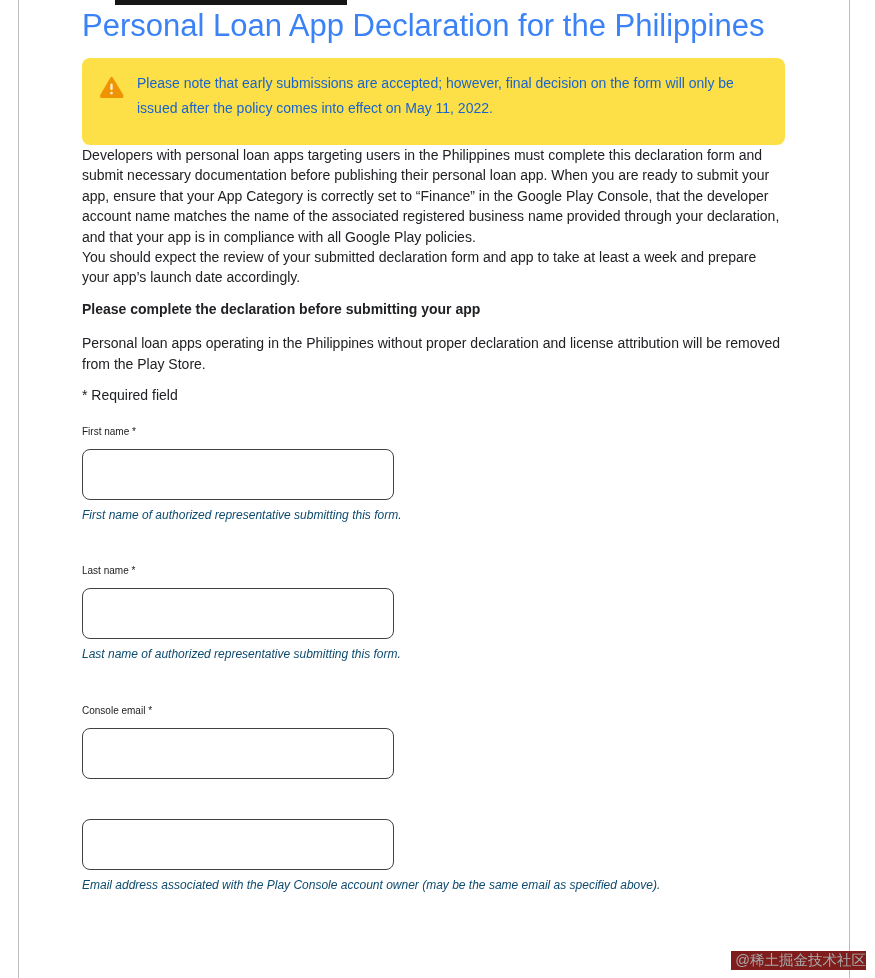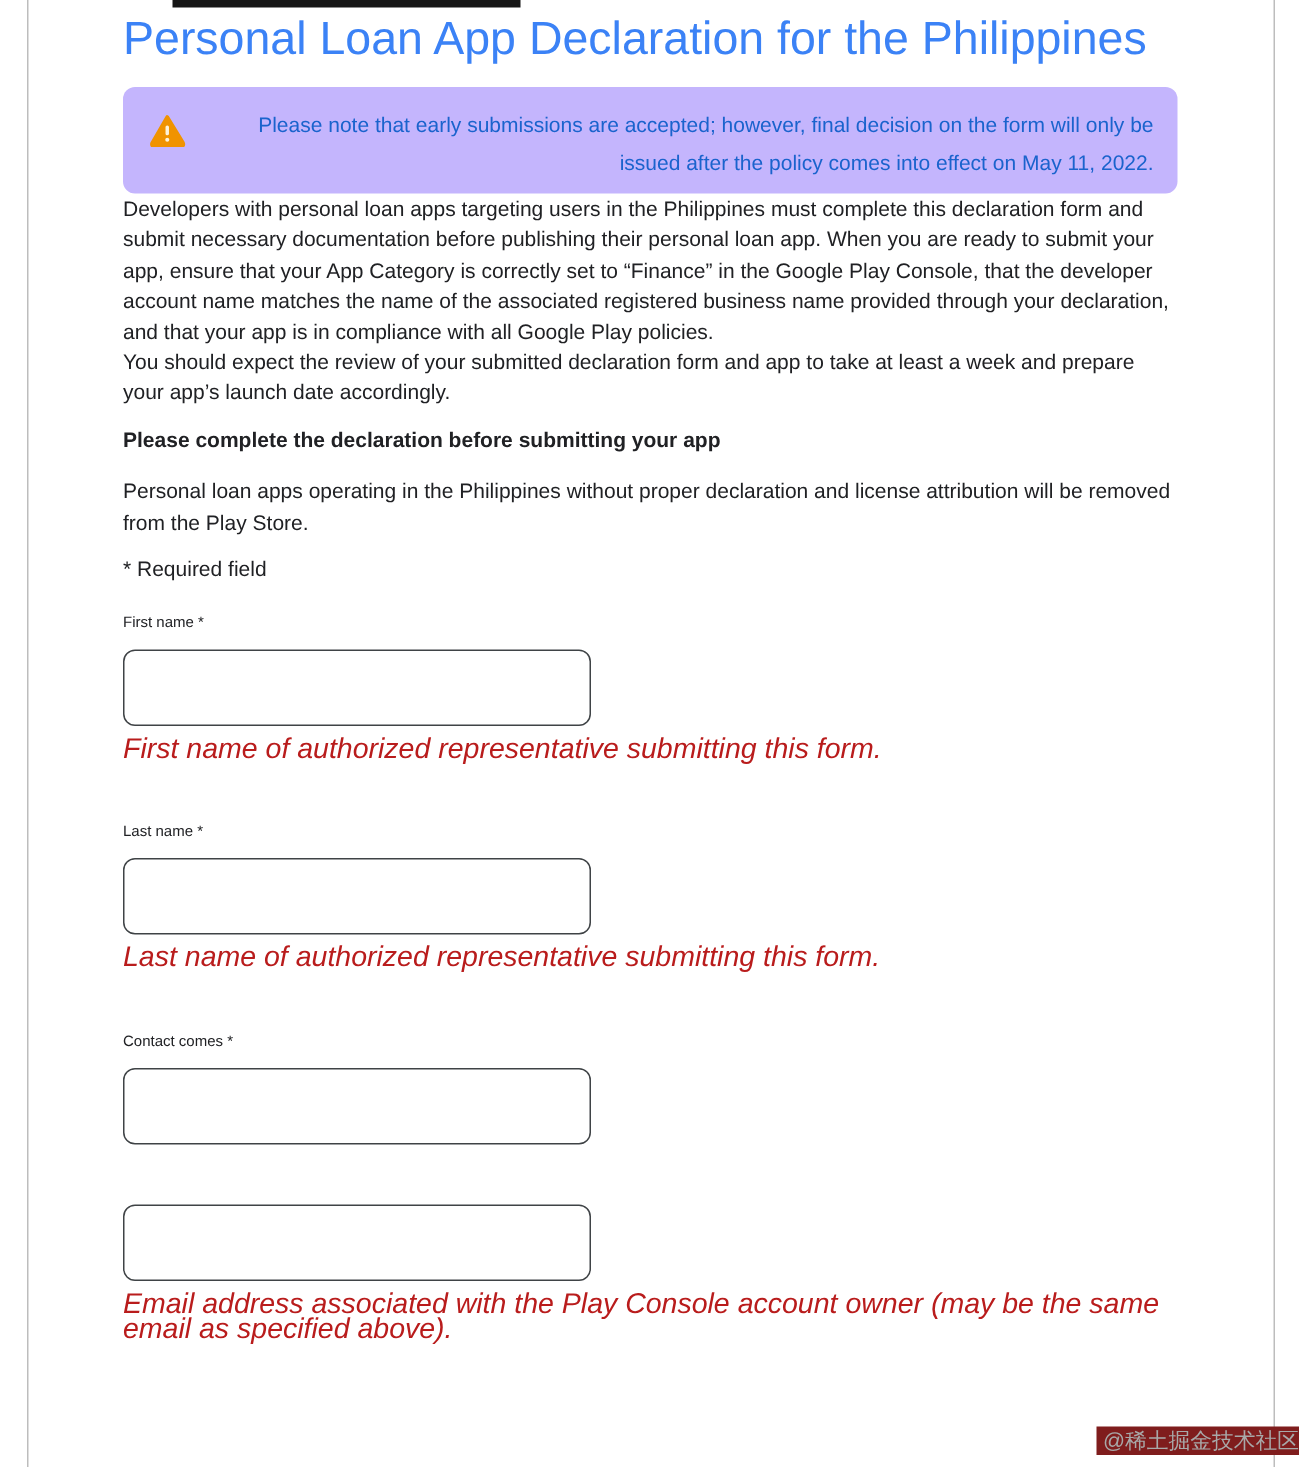--- a/index.html
+++ b/index.html
@@ -20,27 +20,26 @@
   .content { position: absolute; left: 82px; top: 6px; width: 703px; }
 
   h1.page-title {
     margin: 0; font-weight: 400;
     font-size: 31px; line-height: 39px;
     color: #3b82f6; letter-spacing: 0;
   }
 
   .banner {
     margin-top: 13px;
-    background: #c4b5fd;
+    background: #fde047;
     border-radius: 8px;
     display: flex;
     align-items: flex-start;
-    padding: 8px 16px 8px 17px;
+    padding: 8px 16px 24px 17px;
     min-height: 66px;
-    text-align: right;
   }
   .banner .icon-wrap { flex: 0 0 auto; margin-top: 10px; margin-right: 13px; }
   .banner-text {
     font-size: 14px; line-height: 25px;
     color: #1a63cd;
     margin-top: 5px;
   }
 
   p.body-text { margin: 0; font-size: 14px; line-height: 20.4px; color: #202124; }
   .p1 { margin-top: 18px; }
@@ -58,22 +57,22 @@
     border-radius: 8px;
     background: #ffffff;
     font-family: "Liberation Sans", sans-serif;
     font-size: 14px;
     padding: 0 12px;
     outline: none;
   }
   .field .helper {
     margin-top: 7px;
     font-style: italic;
-    font-size: 19px; line-height: 17px;
-    color: #b91c1c;
+    font-size: 12px; line-height: 17px;
+    color: #0c4a6e;
   }
   .f1 { margin-top: 19px; }
   .f2 { margin-top: 38px; }
   .f3 { margin-top: 39px; }
   .f4 { margin-top: 40px; }
 
   .watermark {
     position: absolute;
     right: 9px; bottom: 8px;
     font-size: 14.5px;
@@ -120,21 +119,21 @@
     <div class="helper">First name of authorized representative submitting this form.</div>
   </div>
 
   <div class="field f2">
     <label class="field-label">Last name *</label>
     <input type="text" value="" style="">
     <div class="helper">Last name of authorized representative submitting this form.</div>
   </div>
 
   <div class="field f3">
-    <label class="field-label">Contact comes *</label>
+    <label class="field-label">Console email *</label>
     <input type="text" value="" style="">
   </div>
 
   <div class="field f4">
     <input type="text" value="" style="">
     <div class="helper">Email address associated with the Play Console account owner (may be the same email as specified above).</div>
   </div>
 
 </div>
 

